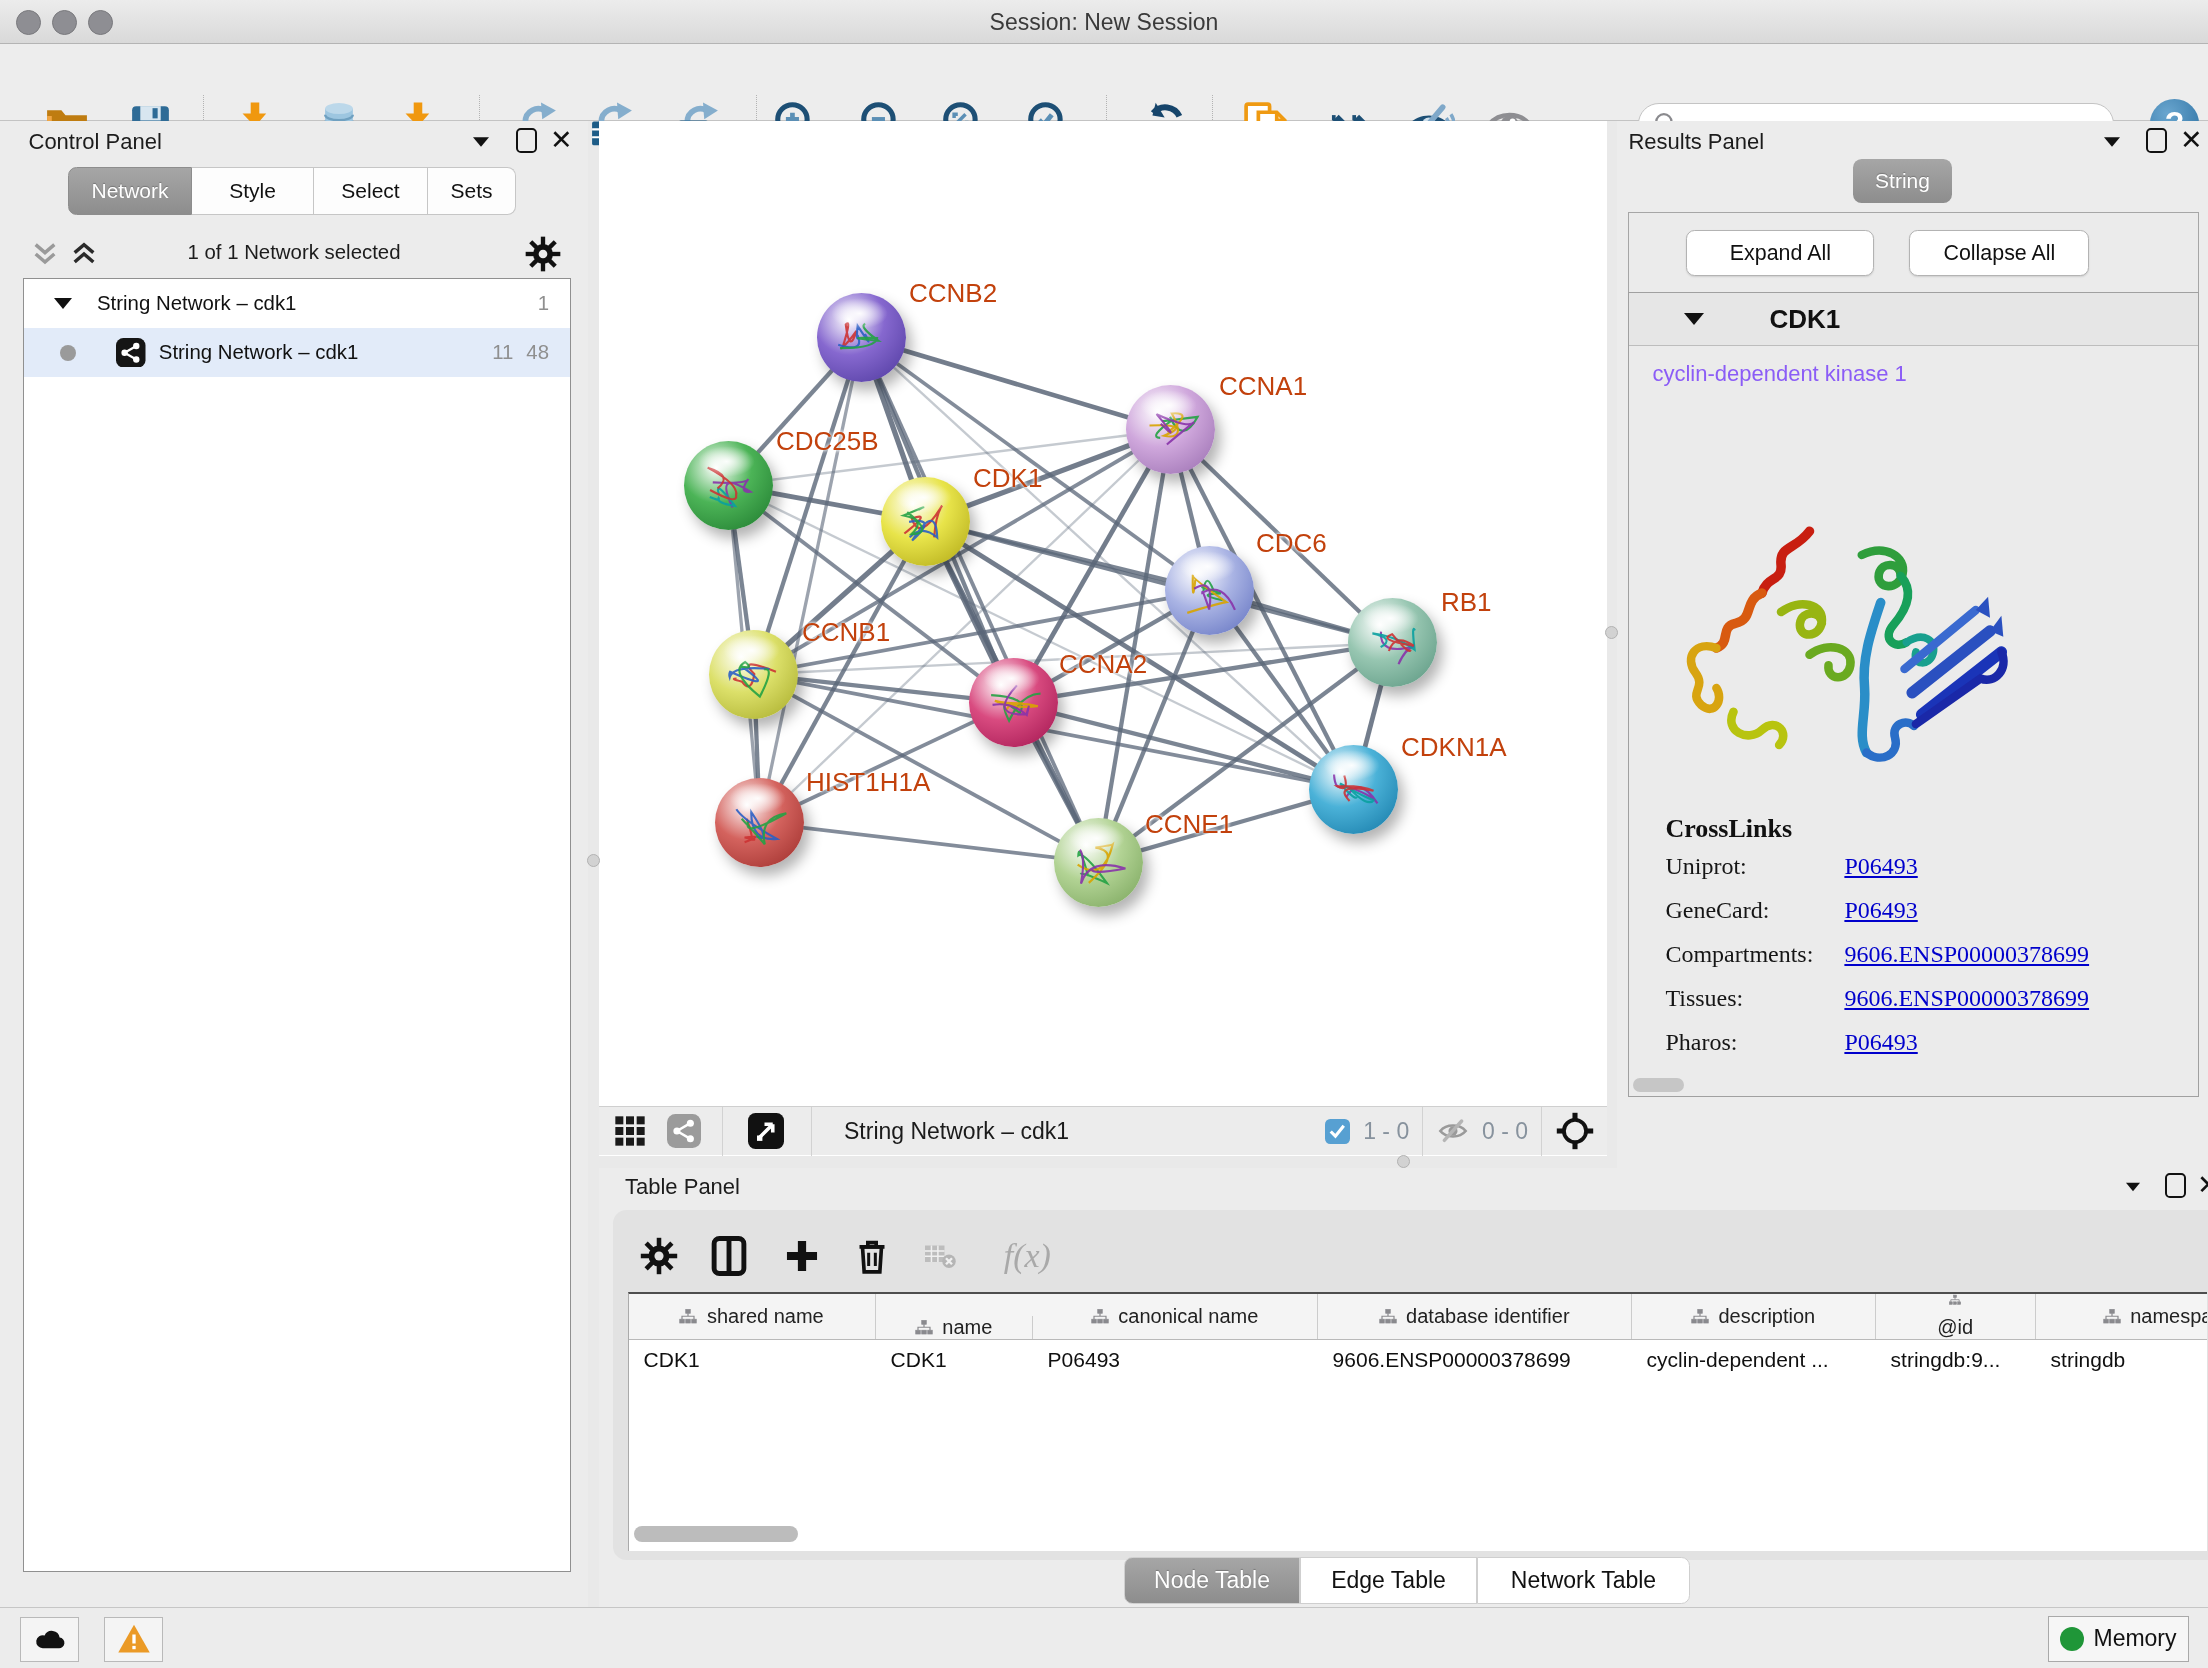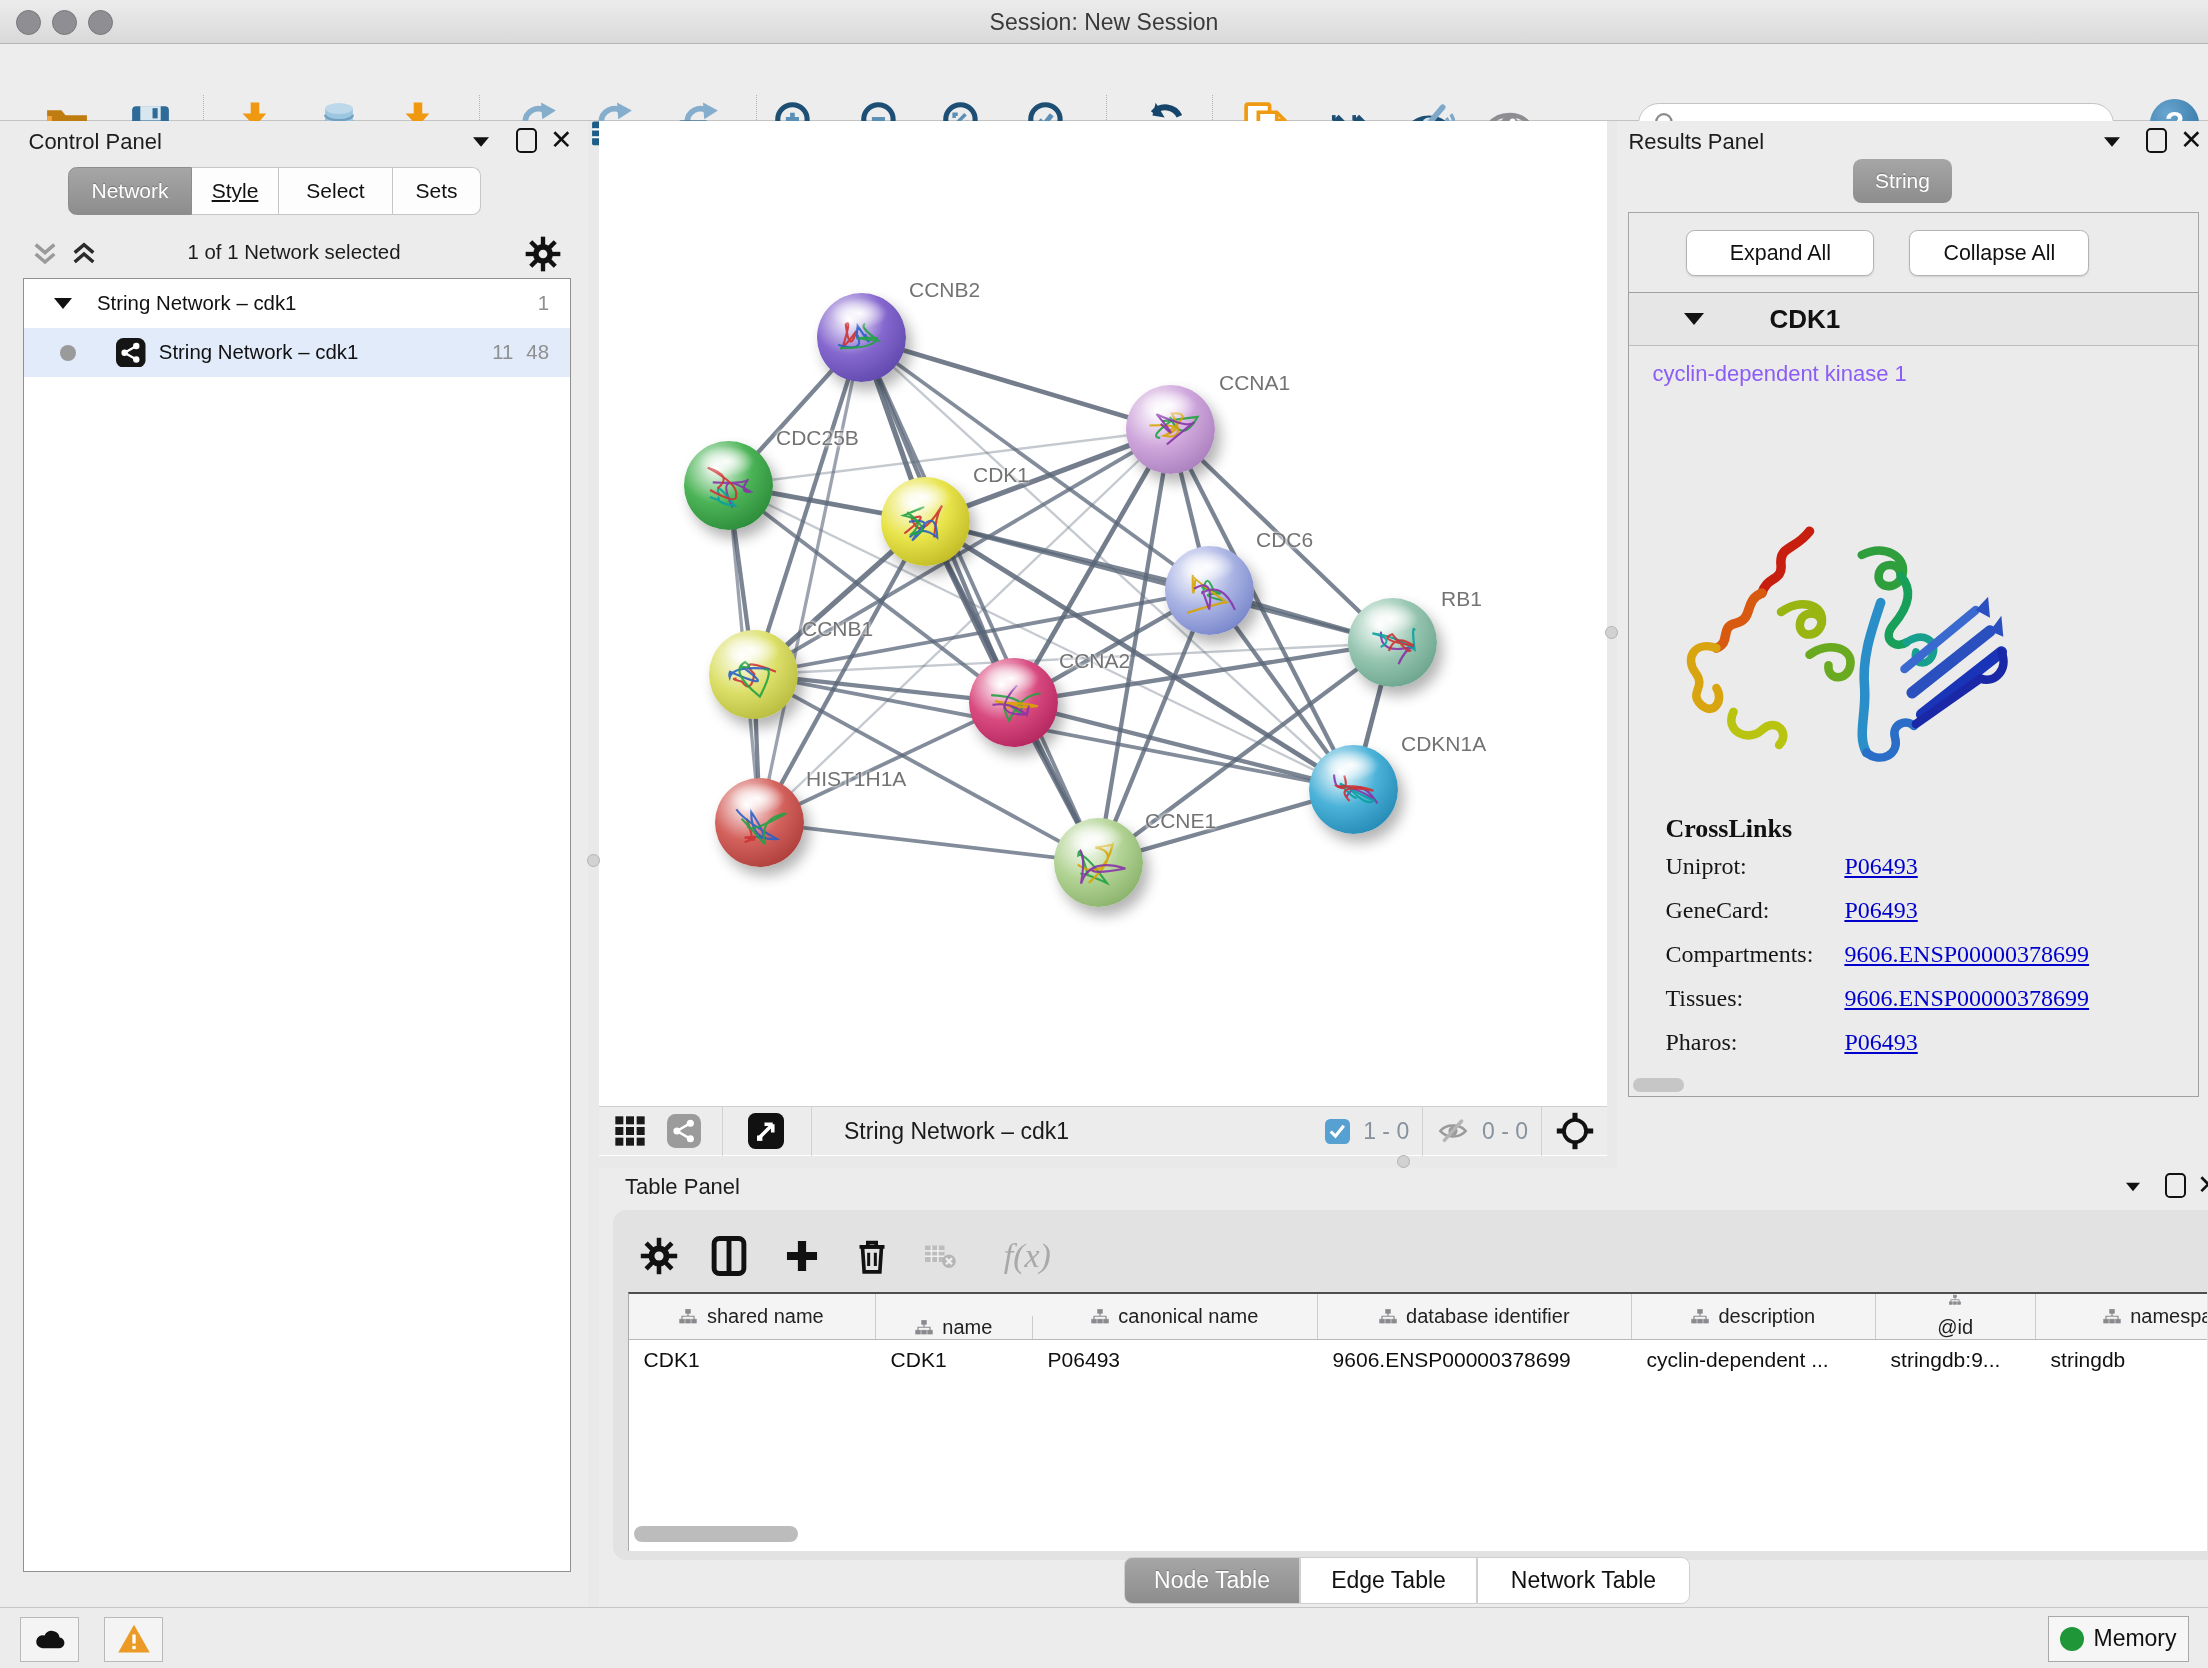--- a/index.html
+++ b/index.html
@@ -42,21 +42,21 @@
   .tree-row{position:relative;height:49px;display:flex;align-items:center;font-size:20.4px;color:#111;}
   .tree-row.selected{background:#e2ebf9;}
   .count{color:#8f8f8f;}
   
   #network-panel{position:absolute;left:599px;top:121px;width:1008px;height:1035px;background:#fff;}
   #net-canvas{position:absolute;left:0;top:0;width:1008px;height:985px;background:#fff;overflow:hidden;}
   #edge-svg{position:absolute;left:0;top:0;}
   .node{position:absolute;border-radius:50%;box-shadow:5.7px 8.6px 13.3px rgba(0,0,0,.30);}
   .node .gloss{position:absolute;left:16%;top:6%;width:64%;height:34%;border-radius:50%;
     background:radial-gradient(ellipse at center,rgba(255,255,255,.95),rgba(255,255,255,0) 70%);}
-  .node-label{position:absolute;font-size:21px;color:#737373;text-shadow:0 0 3.8px #fff,0 0 3.8px #fff;white-space:nowrap;}
+  .node-label{position:absolute;font-size:26px;color:#c2410c;text-shadow:0 0 3.8px #fff,0 0 3.8px #fff;white-space:nowrap;}
   #net-toolbar{position:absolute;left:0;top:985px;width:1008px;height:49px;background:#ececec;
     border-top:1px solid #cfcfcf;display:flex;align-items:center;}
   .ntb-sep{width:0;height:49px;border-left:1px solid #d2d2d2;}
   #net-title{font-size:23px;color:#1b1b1b;}
   .badge-text{font-size:23px;color:#87929d;}
   
   #results-panel{position:absolute;left:1617px;top:121px;width:592px;height:1047px;background:#ececec;}
   #string-tab{position:absolute;left:236px;top:38px;width:99px;height:44px;border-radius:8.6px;
     background:linear-gradient(#a6a6a6,#8d8d8d);color:#fff;font-size:21px;display:flex;align-items:center;
     justify-content:center;text-shadow:0 -1px 1px rgba(0,0,0,.25);}
@@ -292,21 +292,21 @@
     <div class="tb-sep" style="left: 1212px;"></div>
   </div>
 
 <div id="control-panel">
   <div class="abs panel-title" style="left:28.5px;top:7.6px">Control Panel</div>
   <div class="abs tri-down" style="left:471px;top:15px;transform:scale(.8)"></div>
   <div class="abs float-box" style="left:516px;top:6.7px"></div>
   <div class="abs close-x" style="left:550px;top:2.9px">✕</div>
   <div class="abs" id="cp-tabs" style="left:68px;top:46px;display:flex">
       <div class="seg-tab first active" style="width: 124px;">Network</div>
-      <div class="seg-tab" style="width: 87px; text-decoration: underline;">Style</div>
+      <div class="seg-tab" style="width: 122px;">Style</div>
       <div class="seg-tab" style="width: 114px;">Select</div>
       <div class="seg-tab last" style="width: 88px;">Sets</div>
     </div>
   <div class="abs" style="left:28.5px;top:117px;width:36px;height:32px">
     <svg viewBox="0 0 24 24" width="32" height="32">
         <path d="M5 5 l7 6 7-6 M5 12 l7 6 7-6" stroke="#9a9a9a" stroke-width="2.6" fill="none"></path>
       </svg>
   </div>
   <div class="abs" style="left:68px;top:117px;width:36px;height:32px">
     <svg viewBox="0 0 24 24" width="32" height="32">

